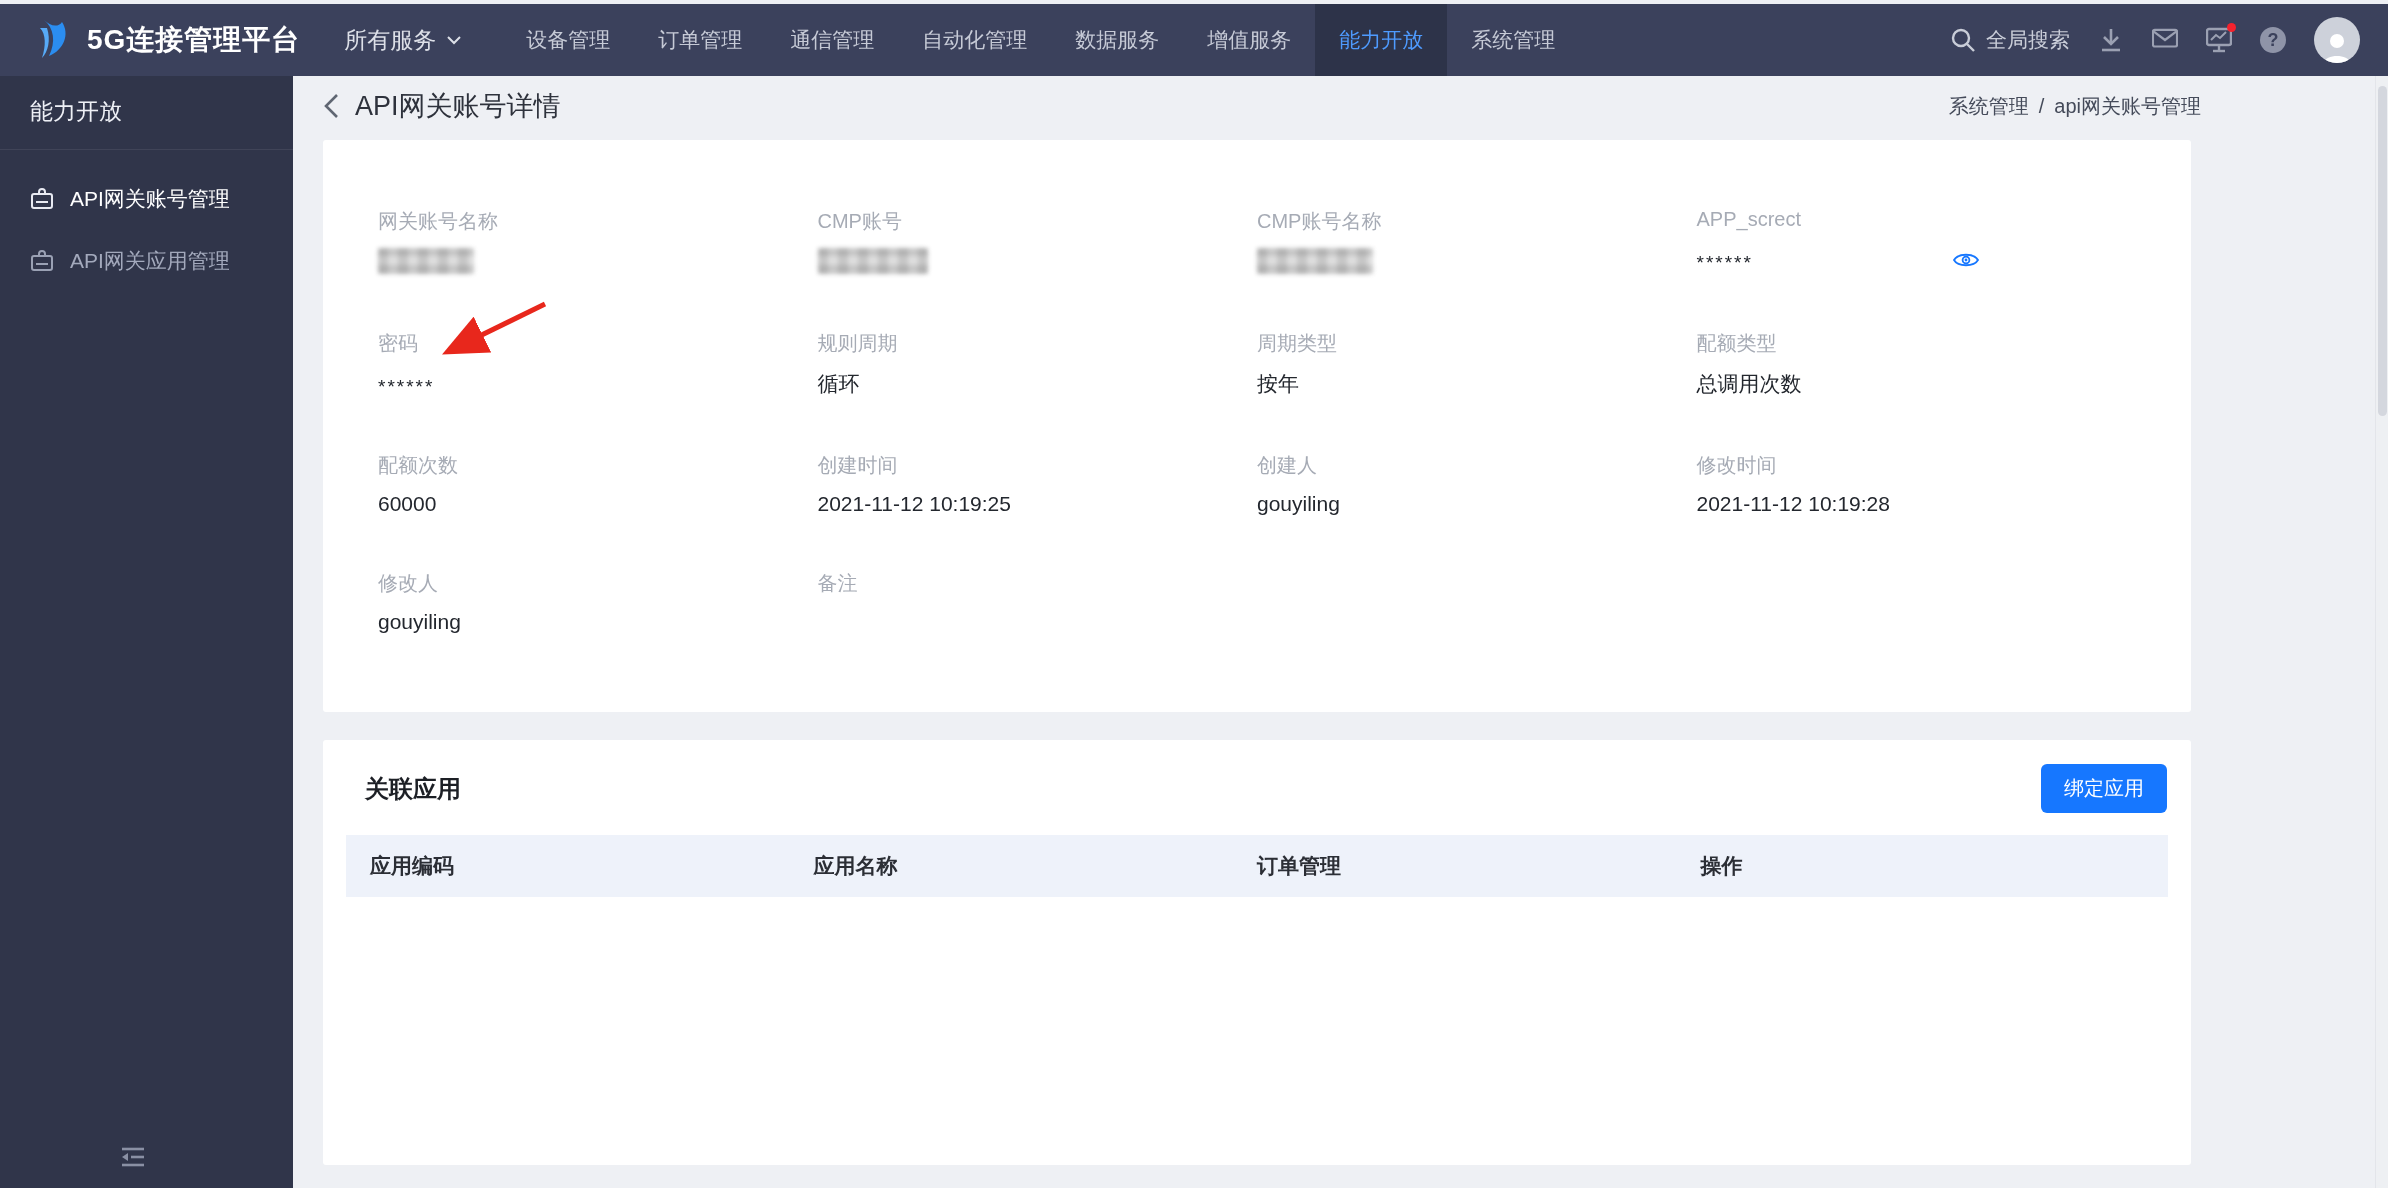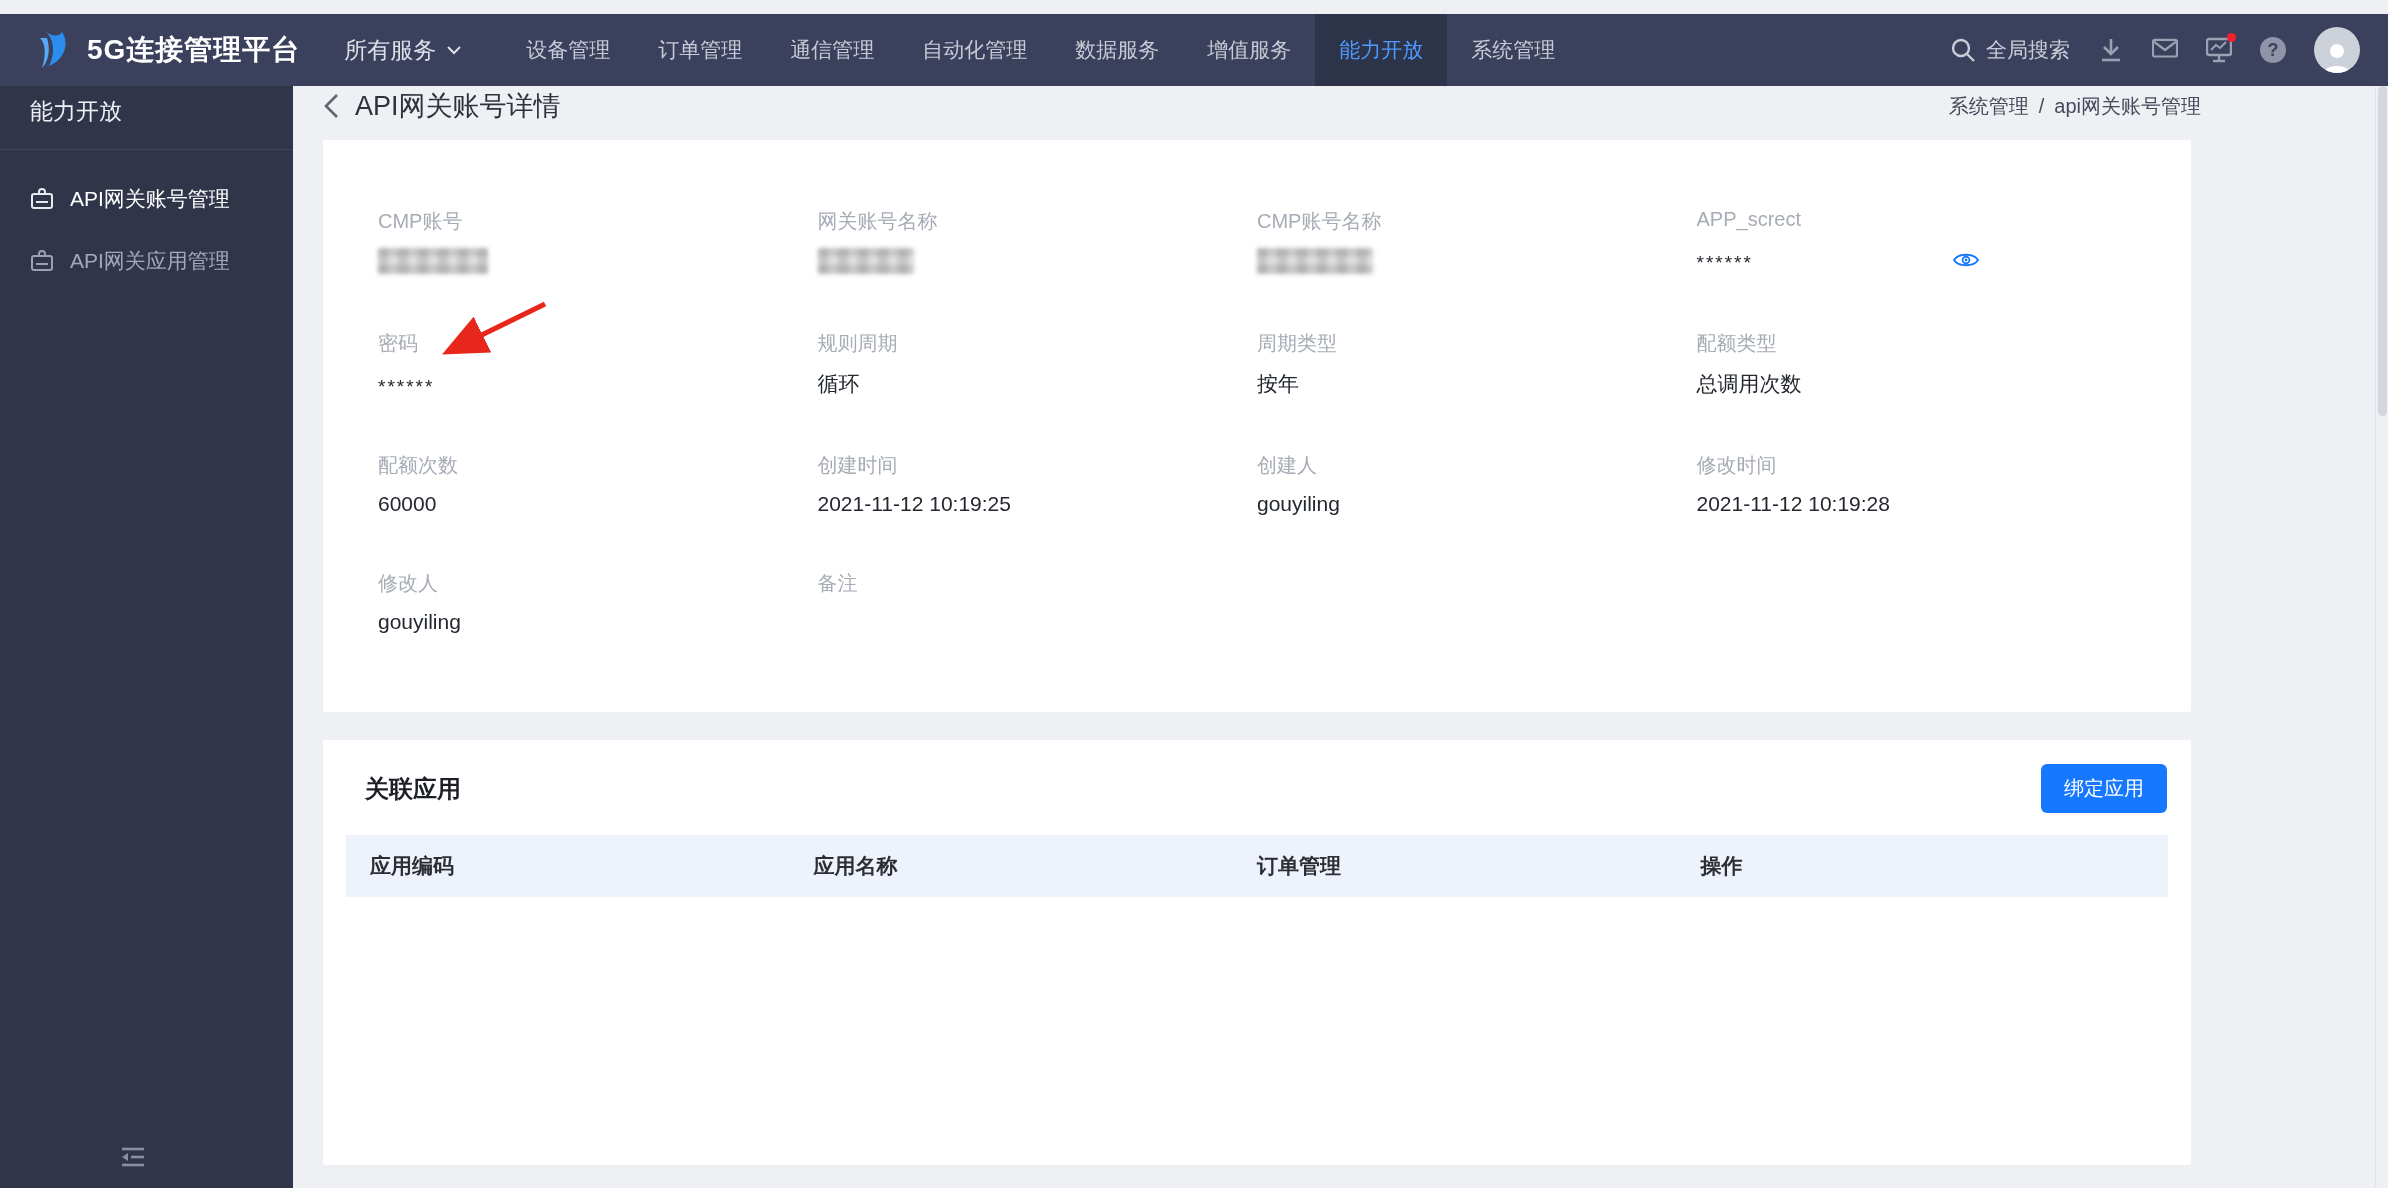--- a/index.html
+++ b/index.html
@@ -1,20 +1,20 @@
 <!DOCTYPE html>
 <html><head>
 <meta charset="utf-8">
 <style>
   * { margin:0; padding:0; box-sizing:border-box; }
   html,body { width:2388px; height:1188px; overflow:hidden;
     font-family:"Liberation Sans","DejaVu Sans",sans-serif; background:#eef0f4; }
 
   
-  .navbar { position:absolute; top:14px; left:0; width:2388px; height:72px;
+  .navbar { position:absolute; top:4px; left:0; width:2388px; height:72px;
     background:#3b415c; display:flex; align-items:center; padding-left:34px; z-index:30; }
   .brand { display:flex; align-items:center; gap:13px; }
   .brand-logo { width:40px; height:44px; }
   .brand-name { color:#fff; font-size:28px; font-weight:700; letter-spacing:1px; }
   .all-services { display:flex; align-items:center; gap:10px; margin-left:44px;
     color:#dde0e8; font-size:23px; cursor:pointer; }
   .chevron-down { width:16px; height:16px; }
   .nav-items { display:flex; height:72px; margin-left:40px; }
   .nav-item { display:flex; align-items:center; padding:0 24px; color:#c6cad6;
     font-size:21px; cursor:pointer; }
@@ -181,29 +181,29 @@
     <svg class="back-icon" viewBox="0 0 22 26">
       <polyline points="16,2 5,13 16,24" fill="none" stroke="#5f6672" stroke-width="2.6"></polyline>
     </svg>
     <h1 class="page-title">API网关账号详情</h1>
     <div class="breadcrumb" id="breadcrumb"><span>系统管理</span><span class="sep">/</span><span>api网关账号管理</span></div>
   </div>
 
   <section class="card detail-card">
     <div class="detail-grid" id="detail-grid">
         <div>
+          <div class="field-label">网关账号名称</div>
+          <div class="field-value">
+            <div class="redacted-block" style="width: 96px;"></div>
+          </div>
+        </div>
+        <div>
           <div class="field-label">CMP账号</div>
           <div class="field-value">
             <div class="redacted-block" style="width: 110px;"></div>
-          </div>
-        </div>
-        <div>
-          <div class="field-label">网关账号名称</div>
-          <div class="field-value">
-            <div class="redacted-block" style="width: 96px;"></div>
           </div>
         </div>
         <div>
           <div class="field-label">CMP账号名称</div>
           <div class="field-value">
             <div class="redacted-block" style="width: 116px;"></div>
           </div>
         </div>
         <div>
           <div class="field-label">APP_screct</div>

